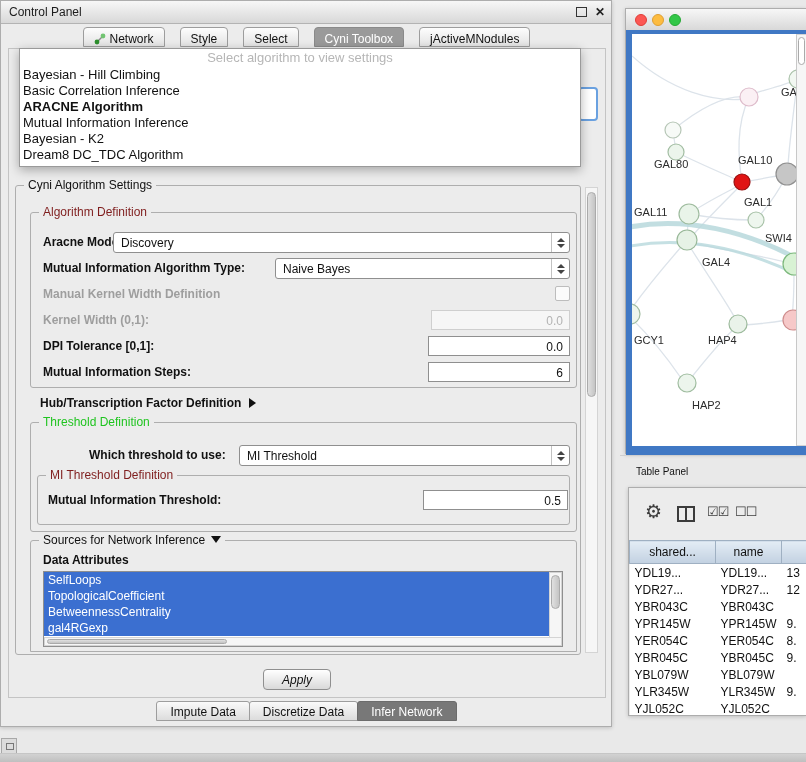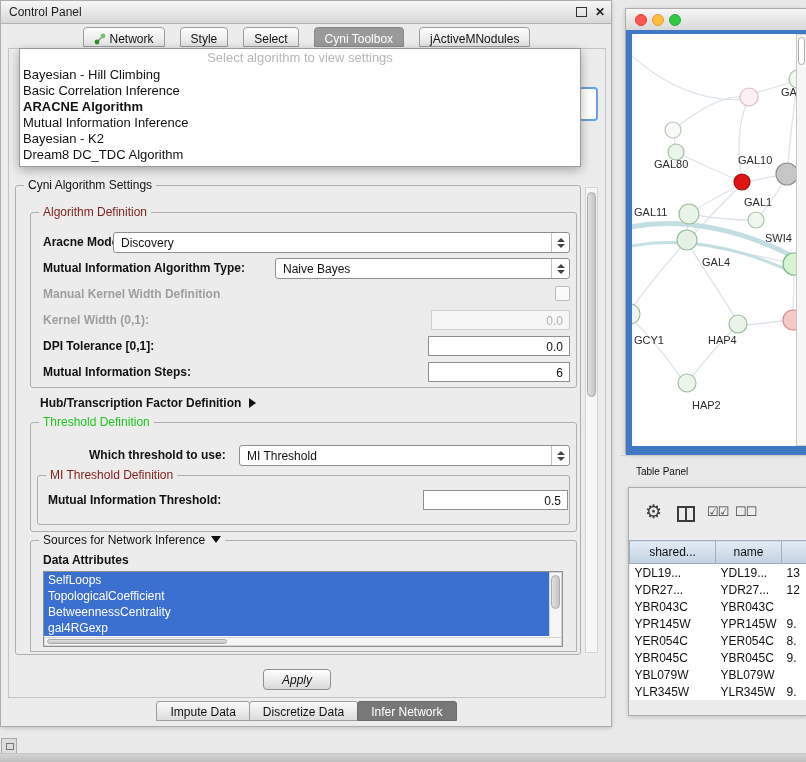--- a/index.html
+++ b/index.html
@@ -354,20 +354,25 @@
           <tr>
               <td>YBL079W</td>
               <td>YBL079W</td>
               <td></td>
             </tr>
           <tr>
               <td>YLR345W</td>
               <td>YLR345W</td>
               <td>9.</td>
             </tr>
+          <tr>
+              <td>YJL052C</td>
+              <td>YJL052C</td>
+              <td></td>
+            </tr>
         </tbody>
       </table>
     </div>
   </div>
 
   <div class="abs" style="left:1px;top:738px;width:16px;height:16px;background:#dcdcdc;border:1px solid #a8a8a8;box-sizing:border-box;">
     <span style="position:absolute;left:4px;top:4px;width:6px;height:5px;border:1px solid #777;"></span>
   </div>
   <div class="abs" style="left:0;top:753px;width:806px;height:9px;background:linear-gradient(#d2d2d2,#bdbdbd);border-top:1px solid #c6c6c6;"></div>
 

